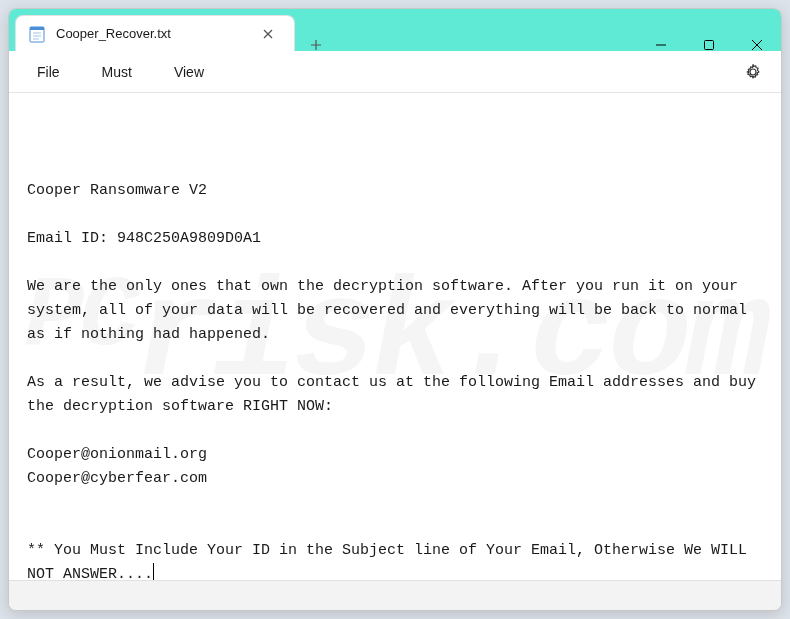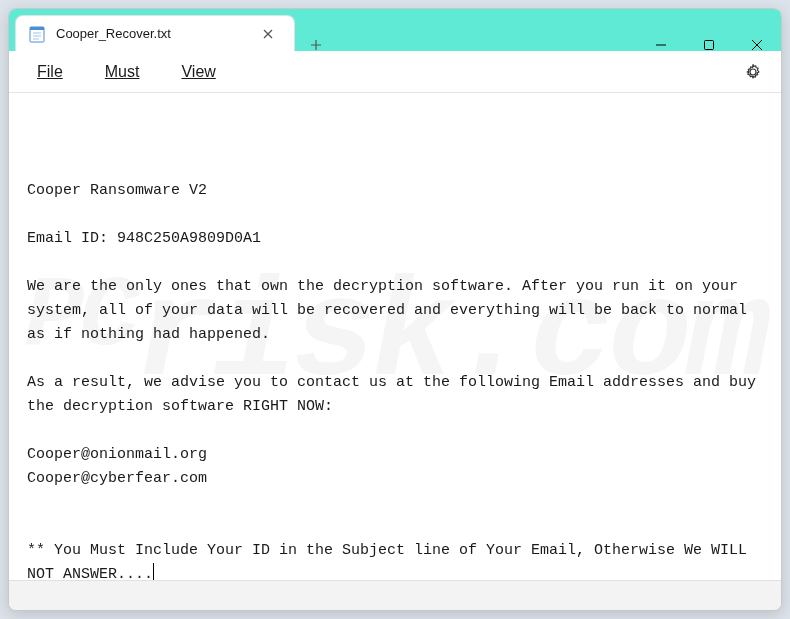--- a/index.html
+++ b/index.html
@@ -95,25 +95,24 @@
       height: 42px;
       background: #fff;
       border-bottom: 1px solid #e5e5e5;
       display: flex;
       align-items: center;
       padding: 0 10px;
       gap: 6px;
     }
     .menu-item {
       padding: 6px 18px;
-      font-size: 16px;
+      font-size: 14px;
       color: #1a1a1a;
       border-radius: 4px;
       cursor: pointer;
-      text-decoration: underline;
     }
     .menu-spacer { flex: 1; }
     .gear {
       width: 36px;
       height: 36px;
       display: flex;
       align-items: center;
       justify-content: center;
       border-radius: 4px;
       cursor: pointer;

